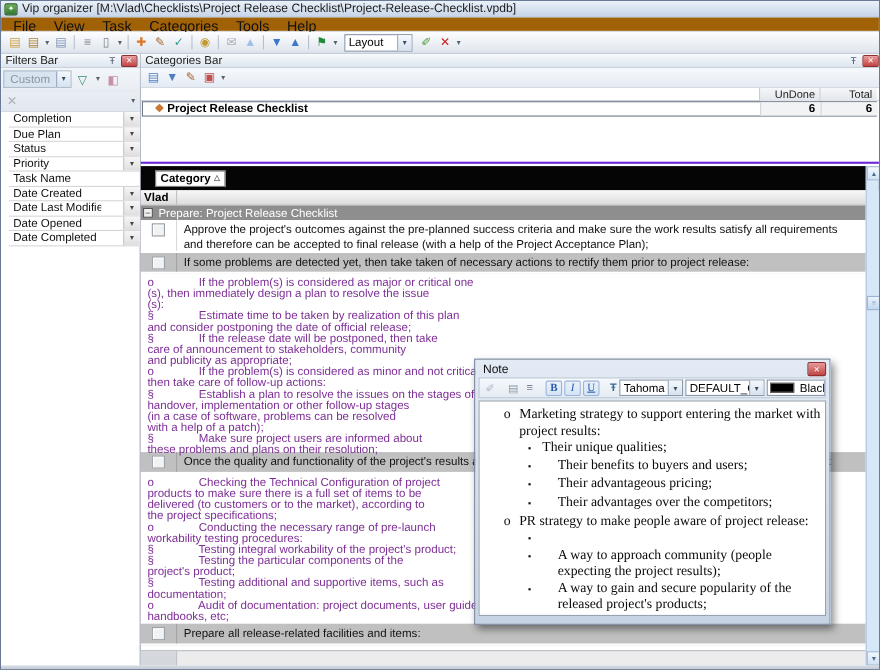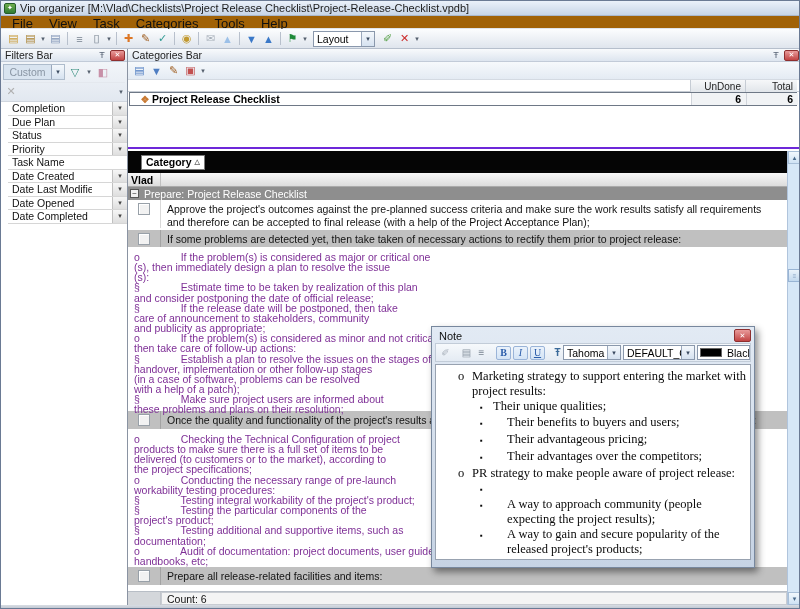--- a/index.html
+++ b/index.html
@@ -328,21 +328,20 @@
       </div>
       <div class="trow gray" style="height:20px;">
         <span class="donecol">
             <span class="cb"></span>
           </span>
         <span class="tasktext oneline">Prepare all release-related facilities and items:</span>
       </div>
     </div>
     <div class="statusbar">
       <span class="sleft"></span>
-      <span class="scount">Count: 6</span>
     </div>
     <div class="vscroll">
       <span class="sbtn" style="top:0;">▴</span>
       <span class="sthumb">≡</span>
       <span class="sbtn" style="bottom:0;">▾</span>
     </div>
   </div>
 
   <div class="abs note">
     <div class="note-title">

